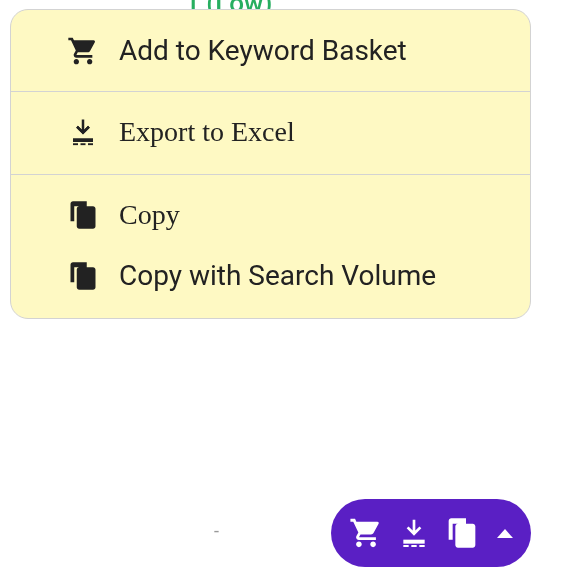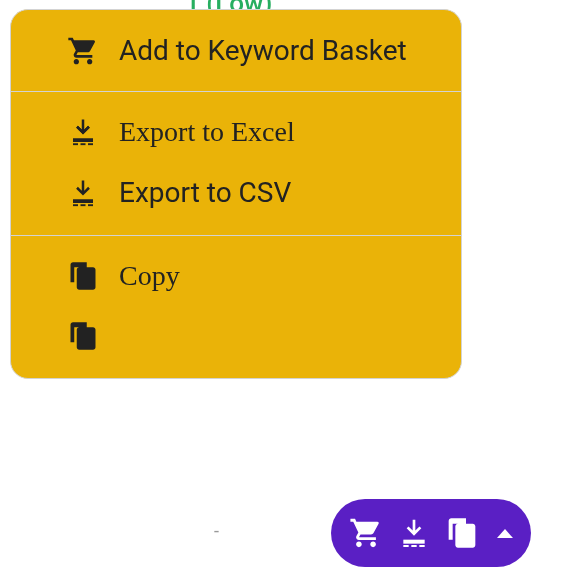--- a/index.html
+++ b/index.html
@@ -27,22 +27,22 @@
       position: absolute;
       top: 520px;
       left: 214px;
       color: #999;
       font-size: 18px;
     }
     .dropdown-menu {
       position: absolute;
       top: 9px;
       left: 10px;
-      width: 452px;
-      background: #eab308;
+      width: 521px;
+      background: #fef9c3;
       border: 1px solid #d3d3d3;
       border-radius: 18px;
       z-index: 10;
       overflow: hidden;
     }
     .menu-section {
       border-bottom: 1px solid #d3d3d3;
     }
     .menu-section:last-child {
       border-bottom: none;
@@ -132,50 +132,39 @@
           <path d="M12 2v10.17l3.59-3.58L17 10l-5 5-5-5 1.41-1.41L12 12.17V2h0z" fill="none"></path>
           <path d="M13 2v8.17l3.09-3.08L17.5 8.5 12 14 6.5 8.5l1.41-1.41L11 10.17V2h2z"></path>
           <rect x="4" y="17" width="16" height="3"></rect>
           <rect x="4" y="21" width="4" height="1.5"></rect>
           <rect x="10" y="21" width="4" height="1.5"></rect>
           <rect x="16" y="21" width="4" height="1.5"></rect>
         </svg>
       </span>
       <span>Export to Excel</span>
     </div>
-    <div class="menu-item menu-item-compact">
-      <span class="menu-icon">
-        <svg viewBox="0 0 24 24" width="30" height="30" fill="#222">
-          <path d="M13 2v8.17l3.09-3.08L17.5 8.5 12 14 6.5 8.5l1.41-1.41L11 10.17V2h2z"></path>
-          <rect x="4" y="17" width="16" height="3"></rect>
-          <rect x="4" y="21" width="4" height="1.5"></rect>
-          <rect x="10" y="21" width="4" height="1.5"></rect>
-          <rect x="16" y="21" width="4" height="1.5"></rect>
-        </svg>
-      </span>
-      <span>Export to CSV</span>
-    </div>
   </div>
 
   <div class="menu-section">
     <div class="menu-item menu-item-compact">
       <span class="menu-icon">
         <svg viewBox="0 0 24 24" width="30" height="30" fill="#222">
           <path d="M16 1H4c-1.1 0-2 .9-2 2v14h2V3h12V1zm3 4H8c-1.1 0-2 .9-2 2v14c0 1.1.9 2 2 2h11c1.1 0 2-.9 2-2V7c0-1.1-.9-2-2-2zm0 16H8V7h11v14z" fill="none"></path>
           <path d="M15 1H4C2.9 1 2 1.9 2 3v14h3V5h10V1zm5 4H9C7.9 5 7 5.9 7 7v14c0 1.1.9 2 2 2h11c1.1 0 2-.9 2-2V7c0-1.1-.9-2-2-2z"></path>
         </svg>
       </span>
       <span>Copy</span>
     </div>
     <div class="menu-item menu-item-compact">
       <span class="menu-icon">
         <svg viewBox="0 0 24 24" width="30" height="30" fill="#222">
           <path d="M15 1H4C2.9 1 2 1.9 2 3v14h3V5h10V1zm5 4H9C7.9 5 7 5.9 7 7v14c0 1.1.9 2 2 2h11c1.1 0 2-.9 2-2V7c0-1.1-.9-2-2-2z"></path>
         </svg>
       </span>
+      <span>Copy with Search Volume</span>
     </div>
   </div>
 
 </div>
 
 <div class="fab">
   <span class="fab-icon">
     <svg viewBox="0 0 24 24" width="34" height="34" fill="#fff">
       <path d="M7 18c-1.1 0-1.99.9-1.99 2S5.9 22 7 22s2-.9 2-2-.9-2-2-2zM1 2v2h2l3.6 7.59-1.35 2.45c-.16.28-.25.61-.25.96 0 1.1.9 2 2 2h12v-2H7.42c-.14 0-.25-.11-.25-.25l.03-.12.9-1.63h7.45c.75 0 1.41-.41 1.75-1.03l3.58-6.49A1.003 1.003 0 0 0 20 4H5.21l-.94-2H1zm16 16c-1.1 0-1.99.9-1.99 2s.89 2 1.99 2 2-.9 2-2-.9-2-2-2z"></path>
     </svg>

